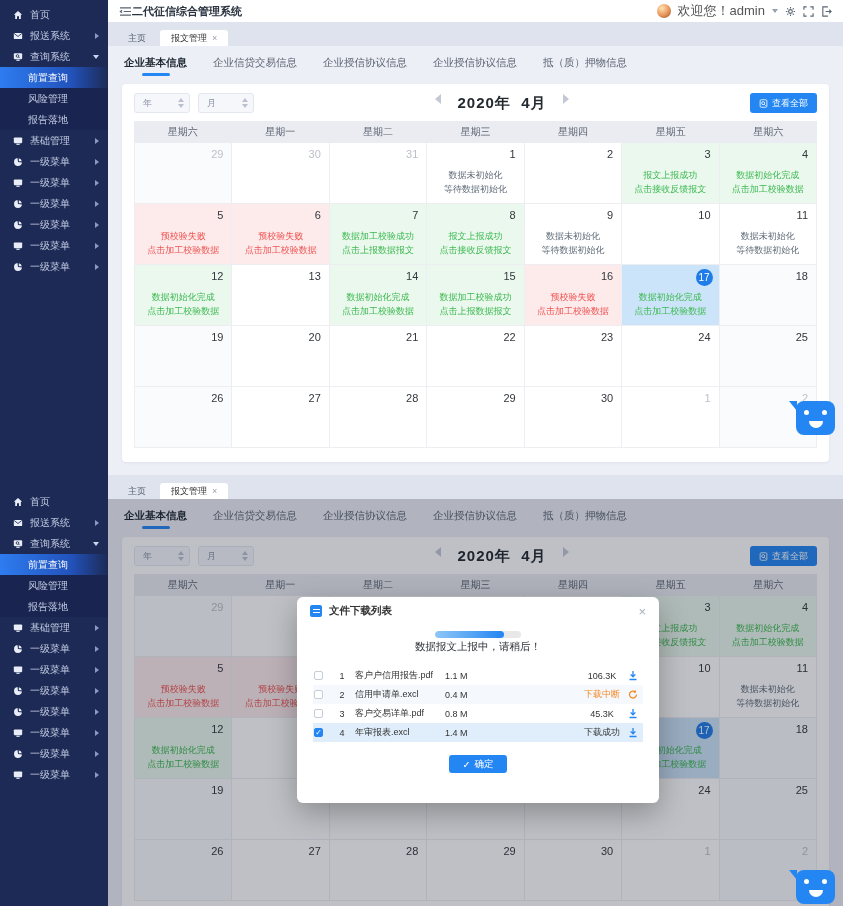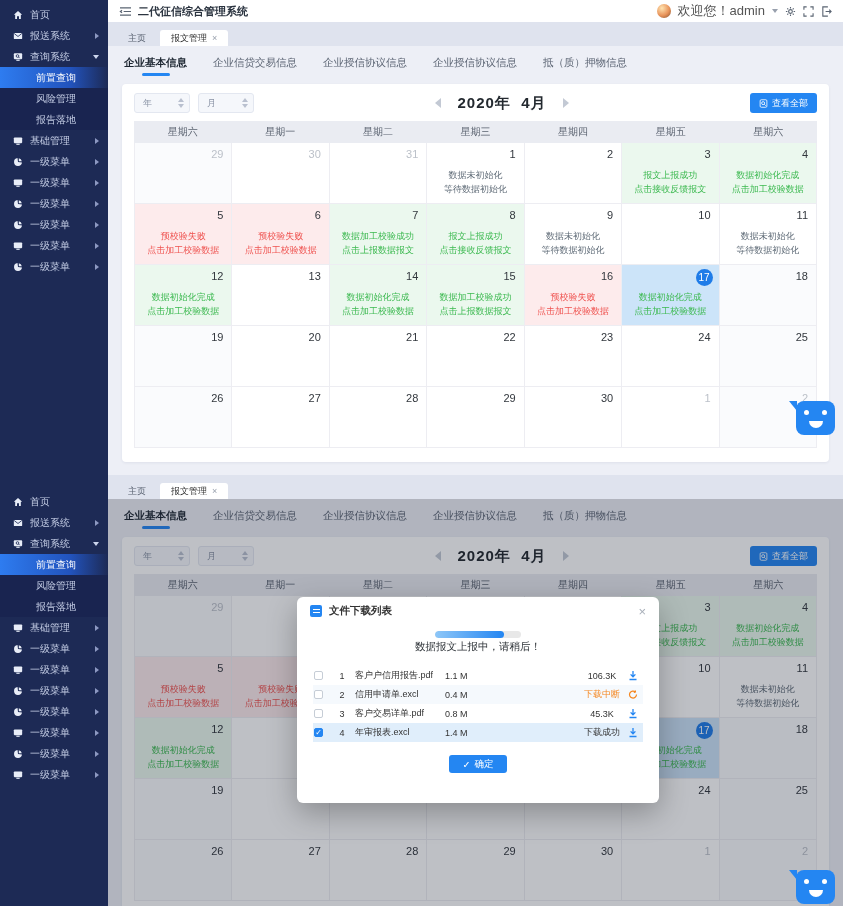--- a/index.html
+++ b/index.html
@@ -16,29 +16,29 @@
   .logo-mark{display:inline-flex;}
   .logo-mark svg{width:20px;height:20px;}
   .logo-txt b{display:block;font-size:12px;color:#fff;letter-spacing:1.5px;line-height:13px;}
   .logo-txt i{display:block;font-size:5px;color:#d9e8ff;font-style:normal;letter-spacing:.4px;}
   .menu{padding-top:4px;}
   #screen-bottom .menu{padding-top:16px;}
   .menu-item{height:21px;display:flex;align-items:center;gap:7px;padding:0 9px 0 13px;
     font-size:10px;color:#c3cce4;cursor:pointer;}
   .menu-item .mi-icon{display:inline-flex;color:#e8edf8;}
   .mi-icon svg{width:10px;height:10px;}
-  .menu-item.sub{padding-left:36px;background:#192450;}
+  .menu-item.sub{padding-left:28px;background:#192450;}
   .menu-item.active{background:linear-gradient(90deg,#2e7cf0 0%,#2253bd 65%,#1d2a55 100%);color:#fff;}
   .mi-arrow{margin-left:auto;}
   .mi-arrow.right{width:0;height:0;border-top:3px solid transparent;border-bottom:3px solid transparent;border-left:4px solid #8d99c2;}
   .mi-arrow.down{width:0;height:0;border-left:3px solid transparent;border-right:3px solid transparent;border-top:4px solid #cdd6ee;}
 
   
   .main{position:absolute;left:108px;top:0;right:0;bottom:0;display:flex;flex-direction:column;}
-  .appbar{height:22px;display:flex;align-items:center;gap:6px;padding:0 11px;background:#fff;}
+  .appbar{height:22px;display:flex;align-items:center;gap:0;padding:0 11px;background:#fff;}
   .collapse{display:inline-flex;color:#5a6472;}
   .collapse svg{width:13px;height:11px;}
   .apptitle{font-size:11px;font-weight:bold;color:#2b3440;}
   .hright{margin-left:auto;display:flex;align-items:center;gap:7px;}
   .avatar{width:14px;height:14px;border-radius:50%;
     background:radial-gradient(circle at 35% 30%,#ffe3b0,#e8935a 55%,#7e4c2b);}
   .welcome{font-size:13px;color:#555;}
   .ucaret{width:0;height:0;border-left:3px solid transparent;border-right:3px solid transparent;border-top:4px solid #98a0ad;}
   .hicon{display:inline-flex;color:#5a6472;}
   .hicon svg{width:11px;height:11px;}
@@ -59,21 +59,21 @@
   #screen-bottom .card{height:600px;}
 
   .toolbar{display:flex;align-items:center;padding:9px 12px 8px;}
   .sels{display:flex;gap:8px;}
   .sel{width:56px;height:20px;background:#f5f7fb;border:1px solid #e3e7f0;border-radius:3px;
     display:flex;align-items:center;justify-content:space-between;padding:0 5px 0 8px;font-size:9px;color:#8a93a5;}
   .steppers{display:flex;flex-direction:column;gap:2px;}
   .st{width:0;height:0;border-left:3px solid transparent;border-right:3px solid transparent;}
   .st.up{border-bottom:4px solid #b9c0cf;}
   .st.dn{border-top:4px solid #b9c0cf;}
-  .tb-center{flex:1;display:flex;align-items:center;justify-content:center;gap:16px;}
+  .tb-center{flex:1;display:flex;align-items:flex-start;justify-content:center;gap:16px;}
   .navarrow{width:0;height:0;}
   .navarrow.prev{border-top:5px solid transparent;border-bottom:5px solid transparent;border-right:6px solid #c3c9d4;}
   .navarrow.next{border-top:5px solid transparent;border-bottom:5px solid transparent;border-left:6px solid #c3c9d4;}
   .datetext{font-size:15px;font-weight:bold;color:#23292f;letter-spacing:1px;}
   .view-all{height:20px;padding:0 9px;background:#2486f2;border:none;border-radius:3px;color:#fff;
     font-size:9px;display:flex;align-items:center;gap:4px;cursor:pointer;}
   .va-icon{display:inline-flex;}
   .va-icon svg{width:9px;height:9px;}
 
   

